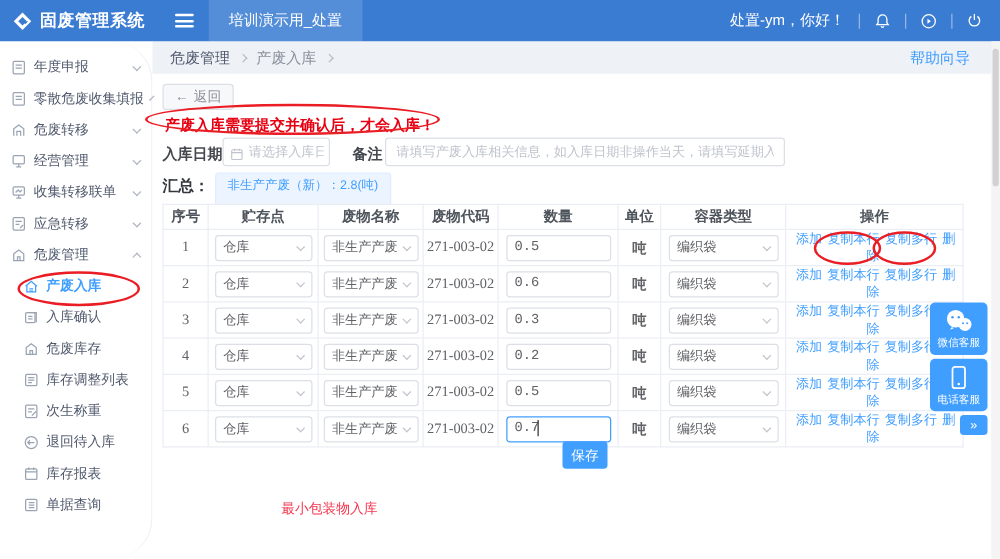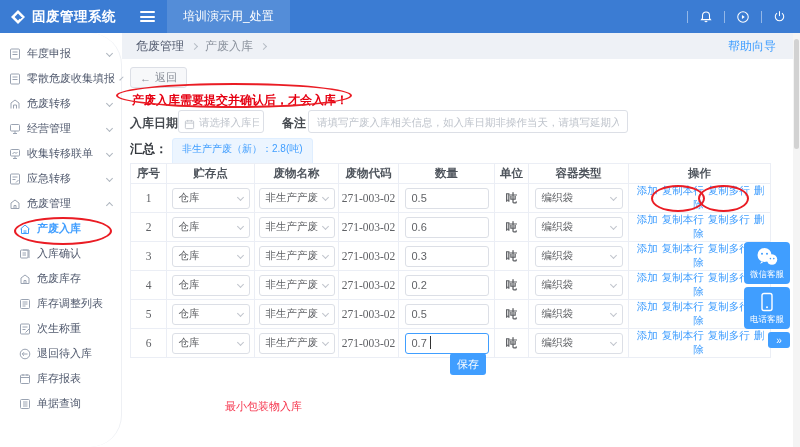--- a/index.html
+++ b/index.html
@@ -53,21 +53,21 @@
   .summary-badge { position:absolute; left:50px; top:79px; height:32px; line-height:20px; padding:0 9px; background:#ecf5ff; border:1px solid #dfeeff; border-radius:3px; color:#409eff; font-size:10px; }
 
   
   table.grid { position:absolute; left:8px; top:104px; width:640px; border-collapse:collapse; table-layout:fixed; }
   .grid th { height:20px; font-size:11.5px; color:#4e545c; font-weight:bold; border:1px solid #ebeef5; background:#fff; }
   .grid td { height:27px; border:1px solid #ebeef5; text-align:center; font-size:11.5px; color:#606266; position:relative; }
   .serif { font-family:"Liberation Serif","DejaVu Serif",serif; font-size:12px; color:#3f444b; }
   .sel { margin:0 auto; height:21px; border:1px solid #dcdfe6; border-radius:3px; display:flex; align-items:center; padding:0 6px; font-size:10.5px; color:#606266; background:#fff; cursor:pointer; }
   .sel .caret { margin-left:auto; width:5px; height:5px; border-right:1px solid #c0c4cc; border-bottom:1px solid #c0c4cc; transform:rotate(45deg); margin-top:-2px; }
   .sel-storage { width:78px; } .sel-waste { width:76px; } .sel-container { width:88px; }
-  .qty-ipt { display:block; margin:0 auto; width:84px; height:21px; border:1px solid #dcdfe6; border-radius:3px; padding:0 6px; font-size:11px; color:#606266; font-family:Liberation Sans, sans-serif; }
+  .qty-ipt { display:block; margin:0 auto; width:84px; height:21px; border:1px solid #dcdfe6; border-radius:3px; padding:0 6px; font-size:11px; color:#606266; font-family:Liberation Mono, monospace; }
   .qty-ipt.focused { border-color:#409eff; }
   .text-caret { position:absolute; left:31px; top:7px; width:1px; height:13px; background:#333; }
   .unit { color:#2f2fd3; font-weight:bold; }
   .ops a { color:#409eff; font-size:10.5px; margin:0 2px; }
 
   .save-btn { position:absolute; left:328px; top:294px; width:36px; height:22px; background:#409eff; border:none; border-radius:3px; color:#fff; font-size:11px; cursor:pointer; font-family:inherit; }
   .footnote { position:absolute; left:103px; top:340px; color:#f5344c; font-size:11px; }
 
   
   .float-stack { position:absolute; left:744px; top:242px; width:46px; display:flex; flex-direction:column; gap:3px; z-index:6; }
@@ -103,20 +103,21 @@
     </span>
     <span class="brand-title">固废管理系统</span>
   </div>
   <span class="hamburger">
       <i></i>
       <i></i>
       <i></i>
     </span>
   <div class="tab">培训演示用_处置</div>
   <div class="topbar-right">
+    <span>处置-ym，你好！</span>
     <i class="tb-sep"></i>
     <span class="tb-icon">
       <svg width="14" height="14" viewBox="0 0 16 16" fill="none" stroke="#fff" stroke-width="1.2">
           <path d="M8 2.2a4 4 0 0 0-4 4v3.2L2.8 11h10.4L12 9.4V6.2a4 4 0 0 0-4-4z"></path>
           <path d="M6.7 12.6a1.4 1.4 0 0 0 2.6 0"></path>
         </svg>
     </span>
     <i class="tb-sep"></i>
     <span class="tb-icon">
       <svg width="14" height="14" viewBox="0 0 16 16" fill="none" stroke="#fff" stroke-width="1.2">

